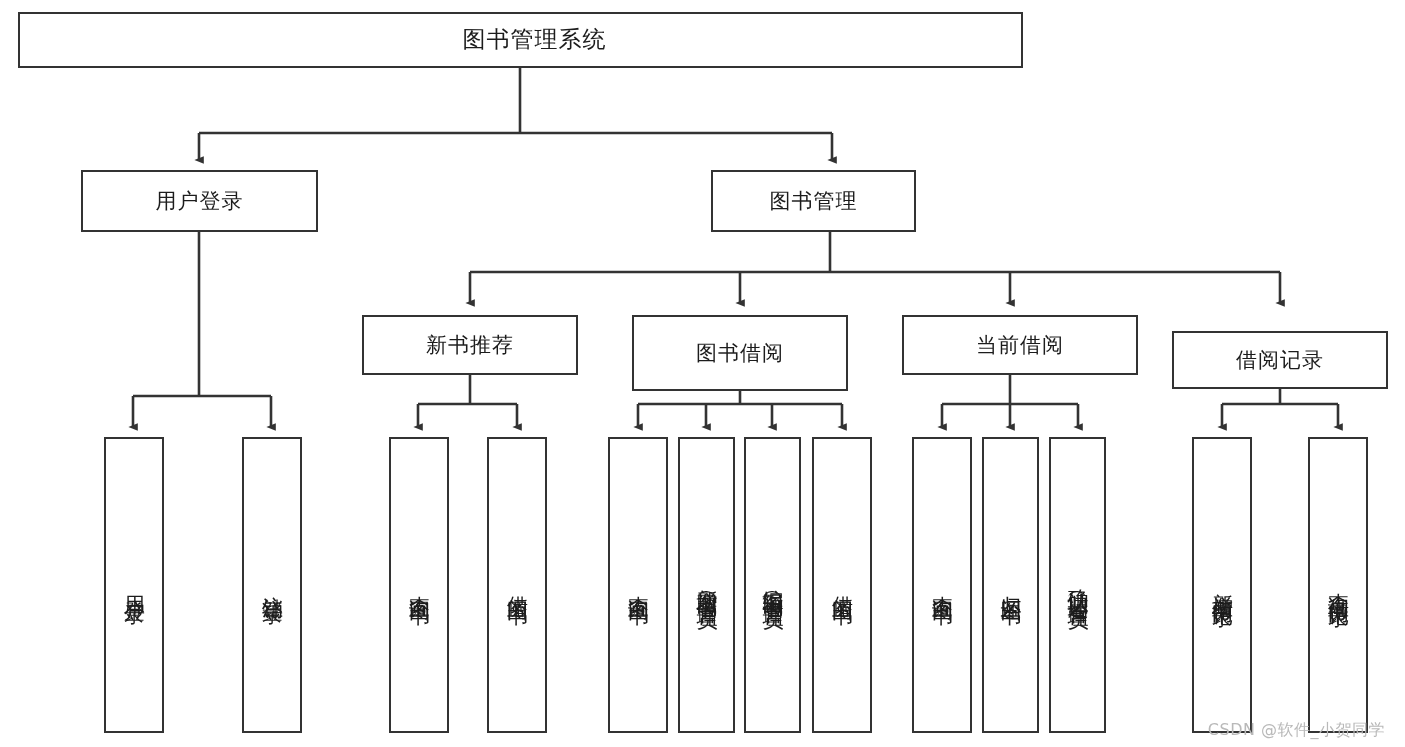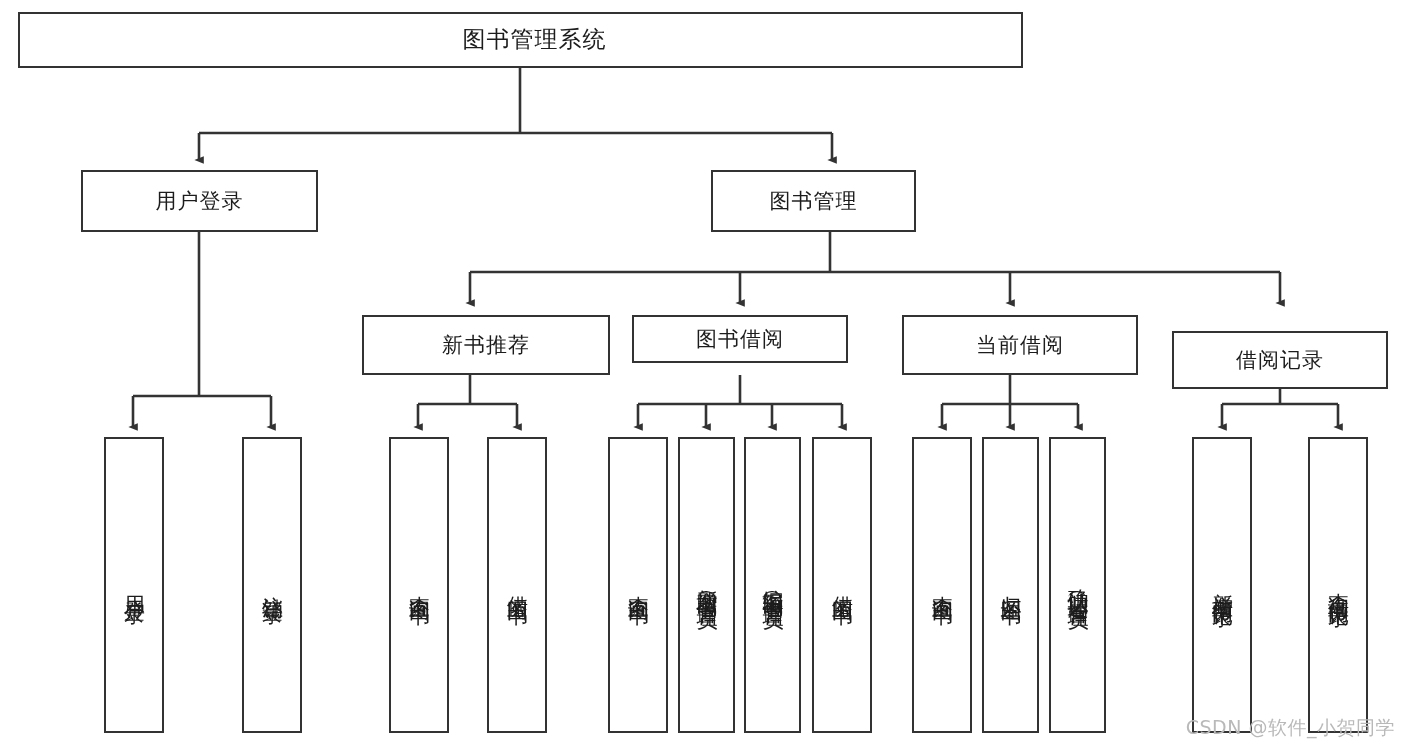--- a/index.html
+++ b/index.html
@@ -52,23 +52,23 @@
   
   .node.leaf .label {
     writing-mode: vertical-rl;
     text-orientation: upright;
     letter-spacing: 3px;
     white-space: normal;
     max-height: 260px;
   }
   .watermark {
     position: absolute;
-    right: 10px;
+    right: 20px;
     bottom: 6px;
-    font-size: 19px;
+    font-size: 16px;
     color: #b9b9b9;
     letter-spacing: 0.5px;
     white-space: nowrap;
     user-select: none;
   }
 </style>
 </head>
 <body>
 
 <div id="canvas">
@@ -128,25 +128,25 @@
   </div>
 
   <div class="node level1" style="left:81px; top:170px; width:237px; height:62px;">
     <span class="label">用户登录</span>
   </div>
 
   <div class="node level1" style="left:711px; top:170px; width:205px; height:62px;">
     <span class="label">图书管理</span>
   </div>
 
-  <div class="node level2" style="left:362px; top:315px; width:248px; height:60px;">
+  <div class="node level2" style="left:362px; top:315px; width:216px; height:60px;">
     <span class="label">新书推荐</span>
   </div>
 
-  <div class="node level2" style="left:632px; top:315px; width:216px; height:48px;">
+  <div class="node level2" style="left:632px; top:315px; width:216px; height:76px;">
     <span class="label">图书借阅</span>
   </div>
 
   <div class="node level2" style="left:902px; top:315px; width:236px; height:60px;">
     <span class="label">当前借阅</span>
   </div>
 
   <div class="node level2" style="left:1172px; top:315px; width:216px; height:58px;margin-top:16px;">
     <span class="label">借阅记录</span>
   </div>

